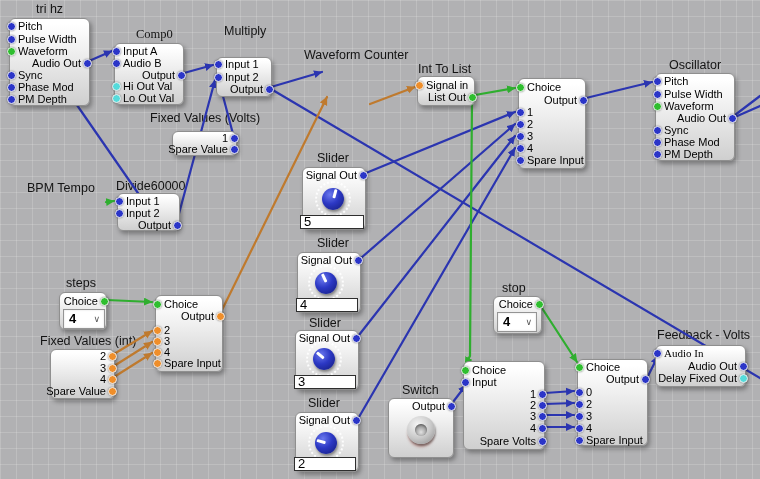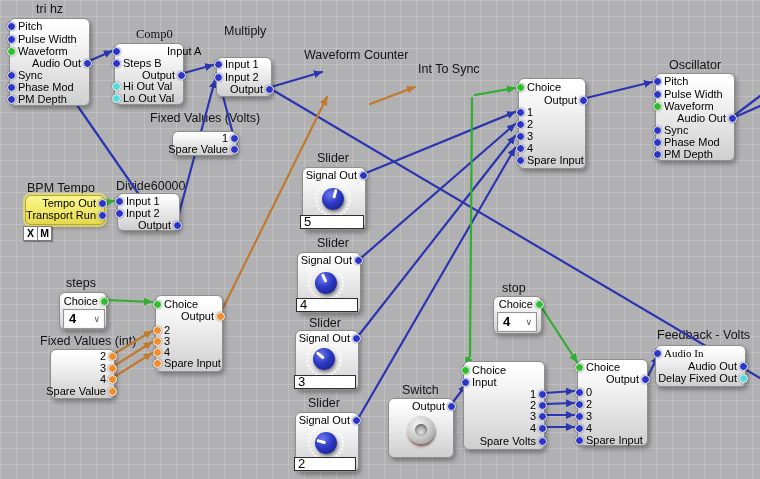--- a/index.html
+++ b/index.html
@@ -65,21 +65,21 @@
 
 <div id="canvas">
   <div id="titles">
       <div class="ntitle" style="left: 36px; top: 2px;">tri hz</div>
       <div class="ntitle" style="left: 136px; top: 27px; font-family: Liberation Serif, serif;">Comp0</div>
       <div class="ntitle" style="left: 224px; top: 24px;">Multiply</div>
       <div class="ntitle" style="left: 304px; top: 48px;">Waveform Counter</div>
       <div class="ntitle" style="left: 150px; top: 111px;">Fixed Values (Volts)</div>
       <div class="ntitle" style="left: 27px; top: 181px;">BPM Tempo</div>
       <div class="ntitle" style="left: 116px; top: 179px;">Divide60000</div>
-      <div class="ntitle" style="left: 418px; top: 62px;">Int To Sync</div>
+      <div class="ntitle" style="left: 418px; top: 62px;">Int To List</div>
       <div class="ntitle" style="left: 669px; top: 58px;">Oscillator</div>
       <div class="ntitle" style="left: 317px; top: 151px;">Slider</div>
       <div class="ntitle" style="left: 317px; top: 236px;">Slider</div>
       <div class="ntitle" style="left: 309px; top: 316px;">Slider</div>
       <div class="ntitle" style="left: 308px; top: 396px;">Slider</div>
       <div class="ntitle" style="left: 66px; top: 276px;">steps</div>
       <div class="ntitle" style="left: 502px; top: 281px;">stop</div>
       <div class="ntitle" style="left: 40px; top: 334px;">Fixed Values (int)</div>
       <div class="ntitle" style="left: 402px; top: 383px;">Switch</div>
       <div class="ntitle" style="left: 657px; top: 328px;">Feedback - Volts</div>
@@ -139,23 +139,23 @@
         <div class="plabel right" style="top: 38px; right: 8px;">Audio Out</div>
         <div class="port" style="background: rgb(43, 53, 200); top: 52px; left: -3px;"></div>
         <div class="plabel" style="top: 50px; left: 8px;">Sync</div>
         <div class="port" style="background: rgb(43, 53, 200); top: 64px; left: -3px;"></div>
         <div class="plabel" style="top: 62px; left: 8px;">Phase Mod</div>
         <div class="port" style="background: rgb(43, 53, 200); top: 76px; left: -3px;"></div>
         <div class="plabel" style="top: 74px; left: 8px;">PM Depth</div>
       </div>
       <div class="node" style="left: 114px; top: 43px; width: 68px; height: 60px;">
         <div class="port" style="background: rgb(43, 53, 200); top: 3px; left: -3px;"></div>
-        <div class="plabel" style="top: 1px; left: 8px; margin-left: 44px;">Input A</div>
+        <div class="plabel" style="top: 1px; left: 8px;">Input A</div>
         <div class="port" style="background: rgb(43, 53, 200); top: 15px; left: -3px;"></div>
-        <div class="plabel" style="top: 13px; left: 8px;">Steps B</div>
+        <div class="plabel" style="top: 13px; left: 8px;">Audio B</div>
         <div class="port" style="background: rgb(43, 53, 200); top: 27px; left: 62px;"></div>
         <div class="plabel right" style="top: 25px; right: 8px;">Output</div>
         <div class="port" style="background: rgb(85, 219, 219); top: 38px; left: -3px;"></div>
         <div class="plabel" style="top: 36px; left: 8px;">Hi Out Val</div>
         <div class="port" style="background: rgb(85, 219, 219); top: 50px; left: -3px;"></div>
         <div class="plabel" style="top: 48px; left: 8px;">Lo Out Val</div>
       </div>
       <div class="node" style="left: 216px; top: 57px; width: 54px; height: 38px;">
         <div class="port" style="background: rgb(43, 53, 200); top: 2px; left: -3px;"></div>
         <div class="plabel" style="top: 0px; left: 8px;">Input 1</div>
@@ -163,35 +163,33 @@
         <div class="plabel" style="top: 13px; left: 8px;">Input 2</div>
         <div class="port" style="background: rgb(43, 53, 200); top: 27px; left: 48px;"></div>
         <div class="plabel right" style="top: 25px; right: 8px;">Output</div>
       </div>
       <div class="node" style="left: 172px; top: 131px; width: 63px; height: 23px;">
         <div class="port" style="background: rgb(43, 53, 200); top: 2px; left: 57px;"></div>
         <div class="plabel right" style="top: 0px; right: 8px;">1</div>
         <div class="port" style="background: rgb(43, 53, 200); top: 13px; left: 57px;"></div>
         <div class="plabel right" style="top: 11px; right: 8px;">Spare Value</div>
       </div>
-      <div class="node selected" style="left: 25px; top: 195px; width: 78px; height: 28px;">
-        <div class="port" style="background: rgb(43, 53, 200); top: 3px; left: 72px;"></div>
-        <div class="plabel right" style="top: 1px; right: 8px;">Tempo Out</div>
-        <div class="port" style="background: rgb(43, 53, 200); top: 15px; left: 72px;"></div>
-        <div class="plabel right" style="top: 13px; right: 8px;">Transport Run</div>
-        <div class="xmbtn" style="left: -3px; top: 30px;">X</div>
-        <div class="xmbtn" style="left: 11px; top: 30px;">M</div>
-      </div>
       <div class="node" style="left: 117px; top: 193px; width: 61px; height: 36px;">
         <div class="port" style="background: rgb(43, 53, 200); top: 3px; left: -3px;"></div>
         <div class="plabel" style="top: 1px; left: 8px;">Input 1</div>
         <div class="port" style="background: rgb(43, 53, 200); top: 15px; left: -3px;"></div>
         <div class="plabel" style="top: 13px; left: 8px;">Input 2</div>
         <div class="port" style="background: rgb(43, 53, 200); top: 27px; left: 55px;"></div>
         <div class="plabel right" style="top: 25px; right: 8px;">Output</div>
+      </div>
+      <div class="node" style="left: 417px; top: 76px; width: 56px; height: 28px;">
+        <div class="port" style="background: rgb(239, 142, 42); top: 4px; left: -3px;"></div>
+        <div class="plabel" style="top: 2px; left: 8px;">Signal in</div>
+        <div class="port" style="background: rgb(46, 190, 46); top: 16px; left: 50px;"></div>
+        <div class="plabel right" style="top: 14px; right: 8px;">List Out</div>
       </div>
       <div class="node" style="left: 518px; top: 78px; width: 66px; height: 89px;">
         <div class="port" style="background: rgb(46, 190, 46); top: 4px; left: -3px;"></div>
         <div class="plabel" style="top: 2px; left: 8px;">Choice</div>
         <div class="port" style="background: rgb(43, 53, 200); top: 17px; left: 60px;"></div>
         <div class="plabel right" style="top: 15px; right: 8px;">Output</div>
         <div class="port" style="background: rgb(43, 53, 200); top: 29px; left: -3px;"></div>
         <div class="plabel" style="top: 27px; left: 8px;">1</div>
         <div class="port" style="background: rgb(43, 53, 200); top: 41px; left: -3px;"></div>
         <div class="plabel" style="top: 39px; left: 8px;">2</div>

